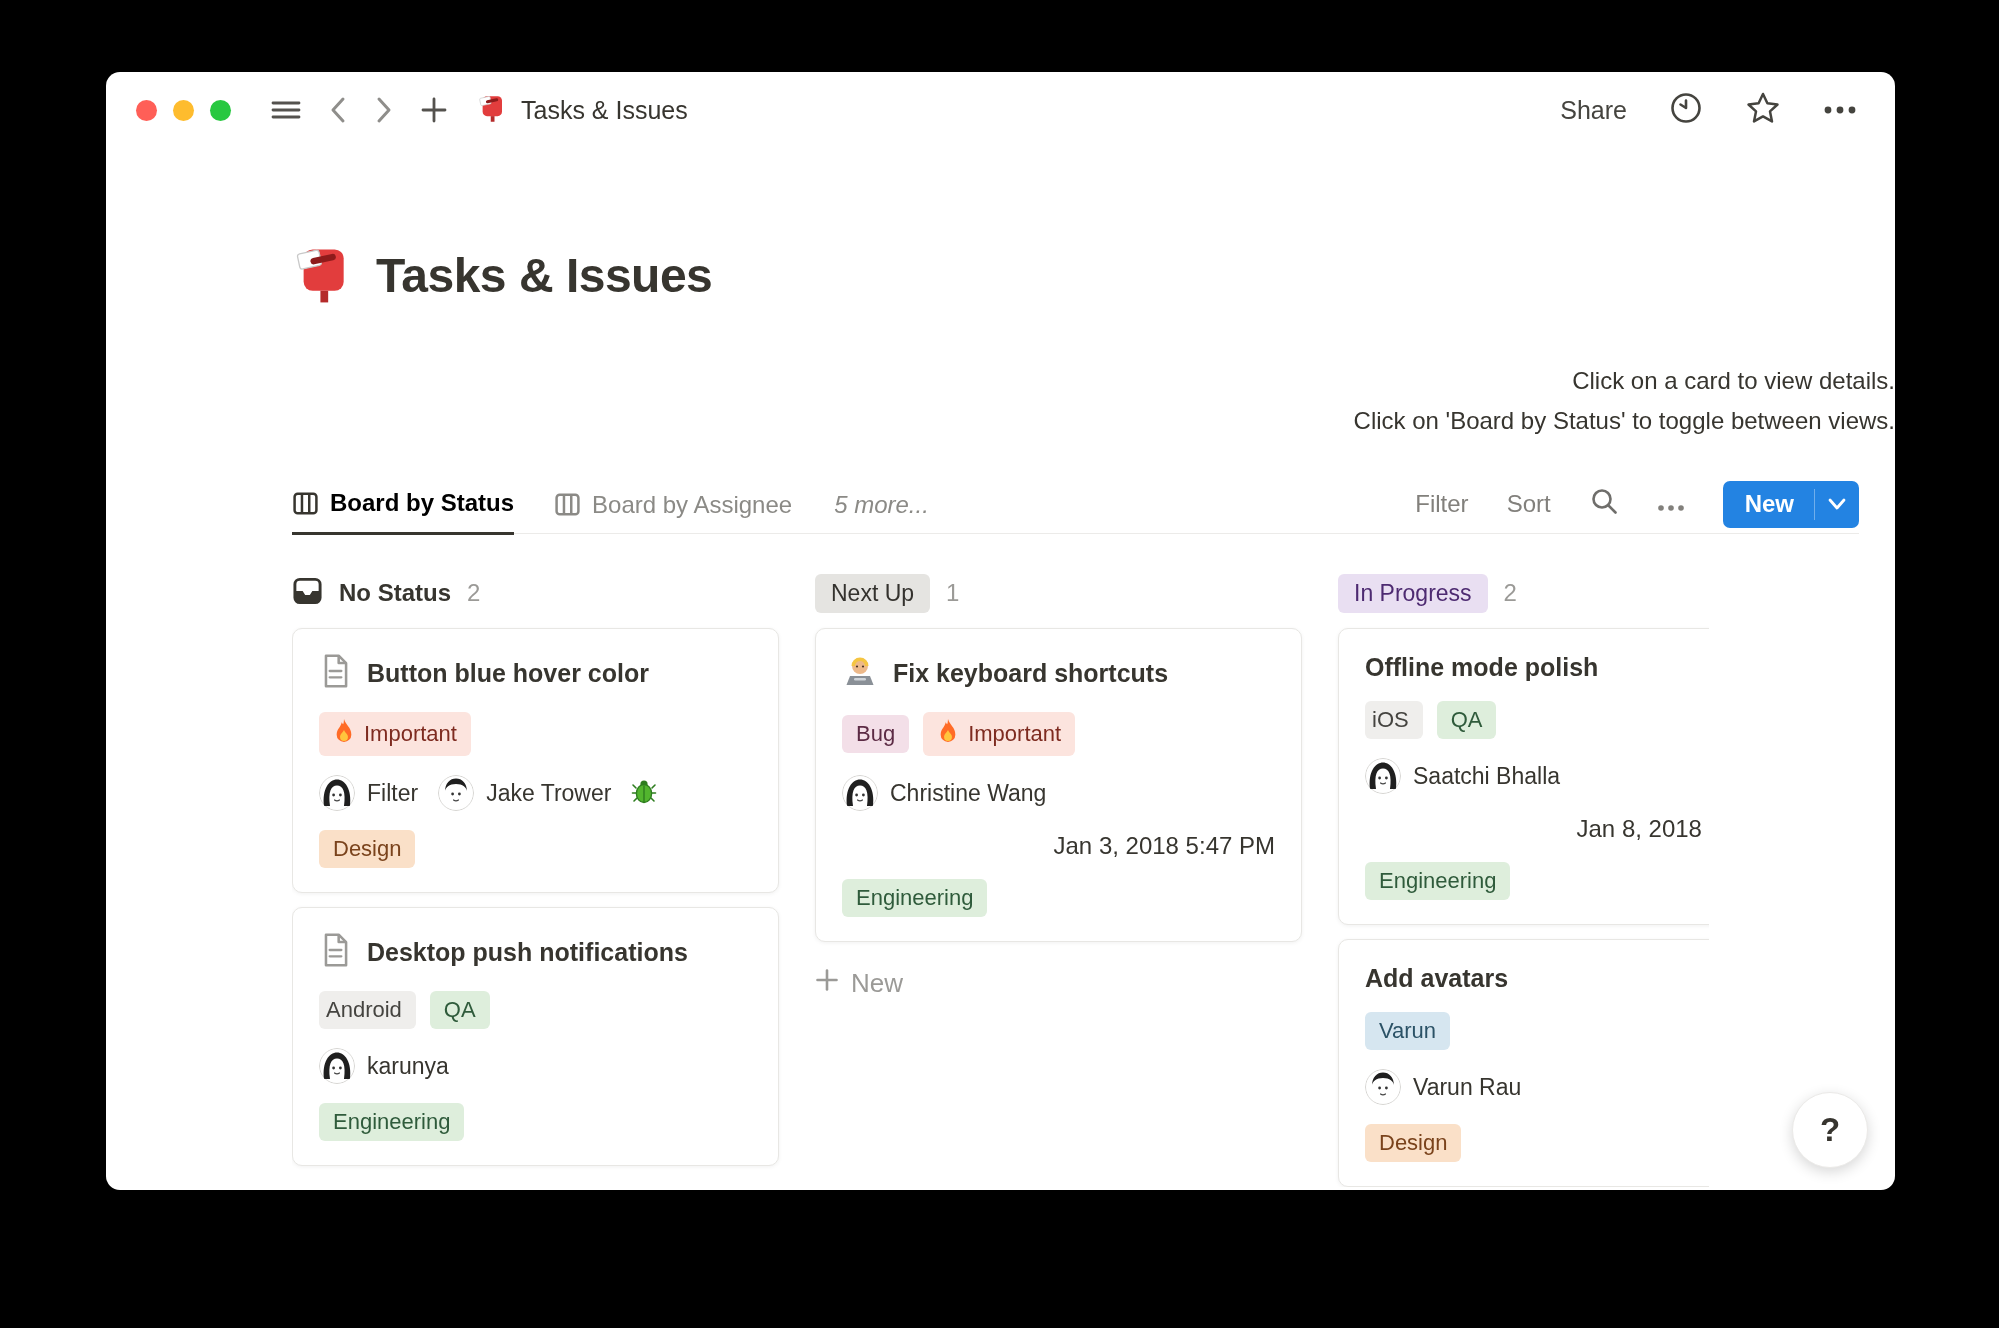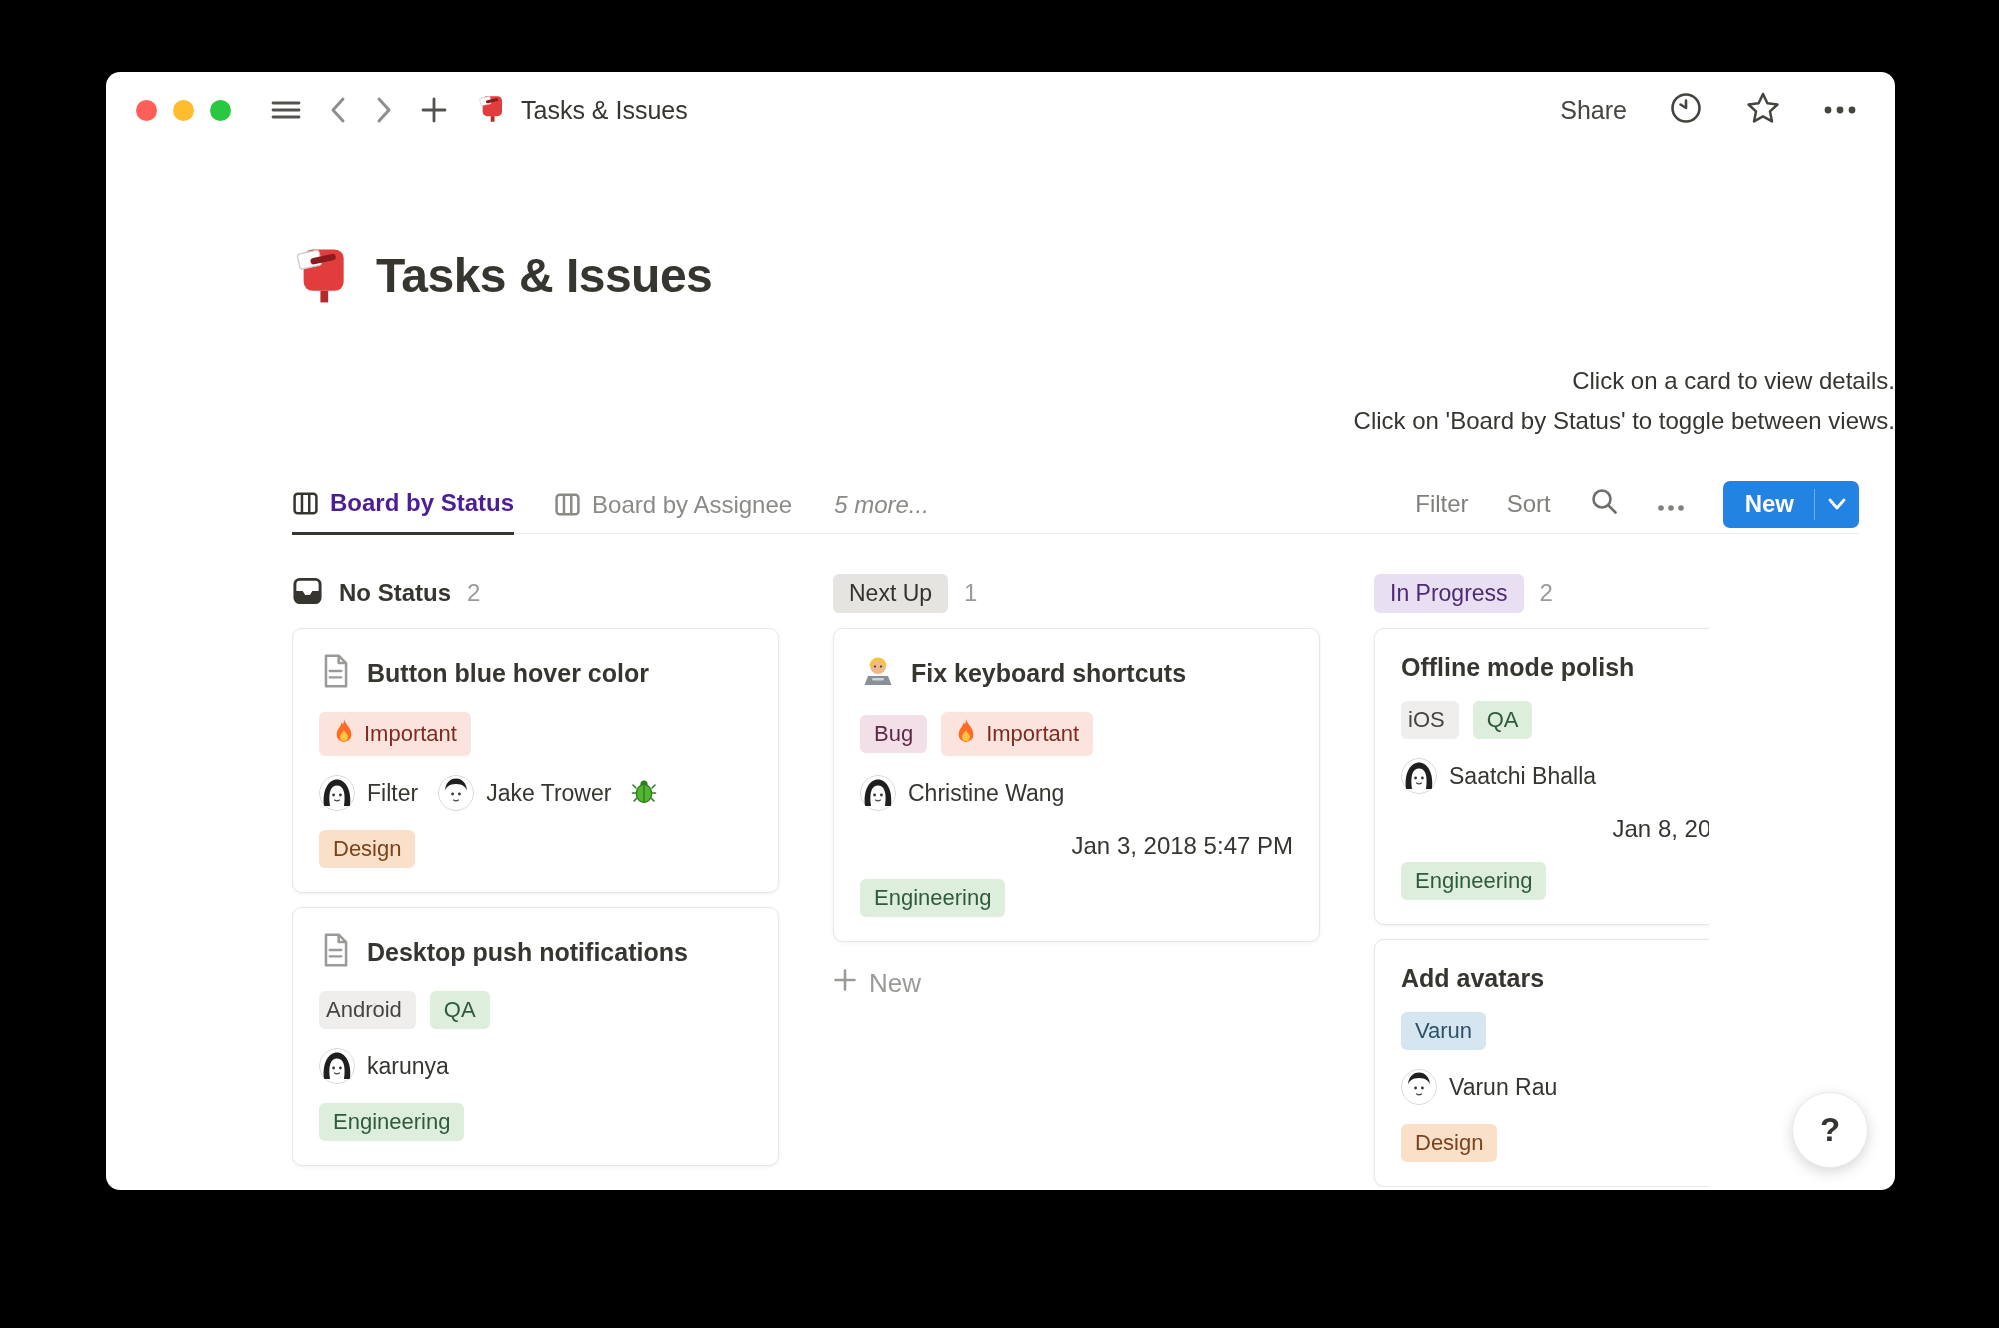--- a/index.html
+++ b/index.html
@@ -29,30 +29,30 @@
   
   .main{padding-left:186px;}
   .page-header{margin-top:68px;}
   .page-title-row{display:flex;align-items:center;gap:22px;}
   .page-title{font-size:48px;font-weight:700;letter-spacing:-0.5px;color:#37352F;}
   .page-desc{margin-top:26px;font-size:24px;line-height:40px;color:#37352F;}
   
   .toolbar{margin-top:34px;margin-right:36px;display:flex;align-items:center;height:58px;border-bottom:1px solid #ECEBE9;}
   .tabs{display:flex;align-items:center;gap:40px;height:100%;}
   .tab{display:flex;align-items:center;gap:11px;height:100%;margin-bottom:-1px;font-size:24px;color:#8b8a86;cursor:pointer;}
-  .tab.active{color:#4c1d95;font-weight:600;border-bottom:3px solid #37352F;}
+  .tab.active{color:#000000;font-weight:600;border-bottom:3px solid #37352F;}
   .tab svg{display:block;}
   .tab-more{font-size:24px;color:#8b8a86;margin-left:2px;font-style:italic;}
   .tb-actions{margin-left:auto;display:flex;align-items:center;gap:38px;color:#82807c;font-size:24px;}
   .new-btn{display:flex;align-items:stretch;background:var(--accent_blue,#2383E2);color:#fff;border-radius:7px;height:47px;overflow:hidden;cursor:pointer;}
   .new-btn .nb-label{display:flex;align-items:center;padding:0 20px 0 22px;font-size:24px;font-weight:600;}
   .new-btn .nb-divider{width:1px;background:rgba(255,255,255,.35);margin:8px 0;}
   .new-btn .nb-caret{display:flex;align-items:center;padding:0 12px;}
   
-  .board{margin-top:38px;display:flex;gap:54px;overflow:hidden;width:calc(100% - 186px);}
+  .board{margin-top:38px;display:flex;gap:36px;overflow:hidden;width:calc(100% - 186px);}
   .column{width:487px;flex:none;}
   .col-head{display:flex;align-items:center;gap:16px;height:42px;margin-bottom:14px;}
   .col-title-plain{font-size:24px;font-weight:600;color:#37352F;}
   .head-pill{font-size:23px;font-weight:500;padding:6px 16px;border-radius:6px;}
   .head-gray{background:var(--head_gray_bg,#E5E4E1);color:var(--head_gray_text,#34322E);}
   .head-purple{background:var(--head_purple_bg,#E9DFF2);color:var(--head_purple_text,#4D2A71);}
   .col-count{font-size:24px;color:#9B9A97;}
   .card{
     background:#fff;border:1px solid #E8E7E4;border-radius:10px;
     box-shadow:0 1px 4px rgba(15,15,15,.06);

